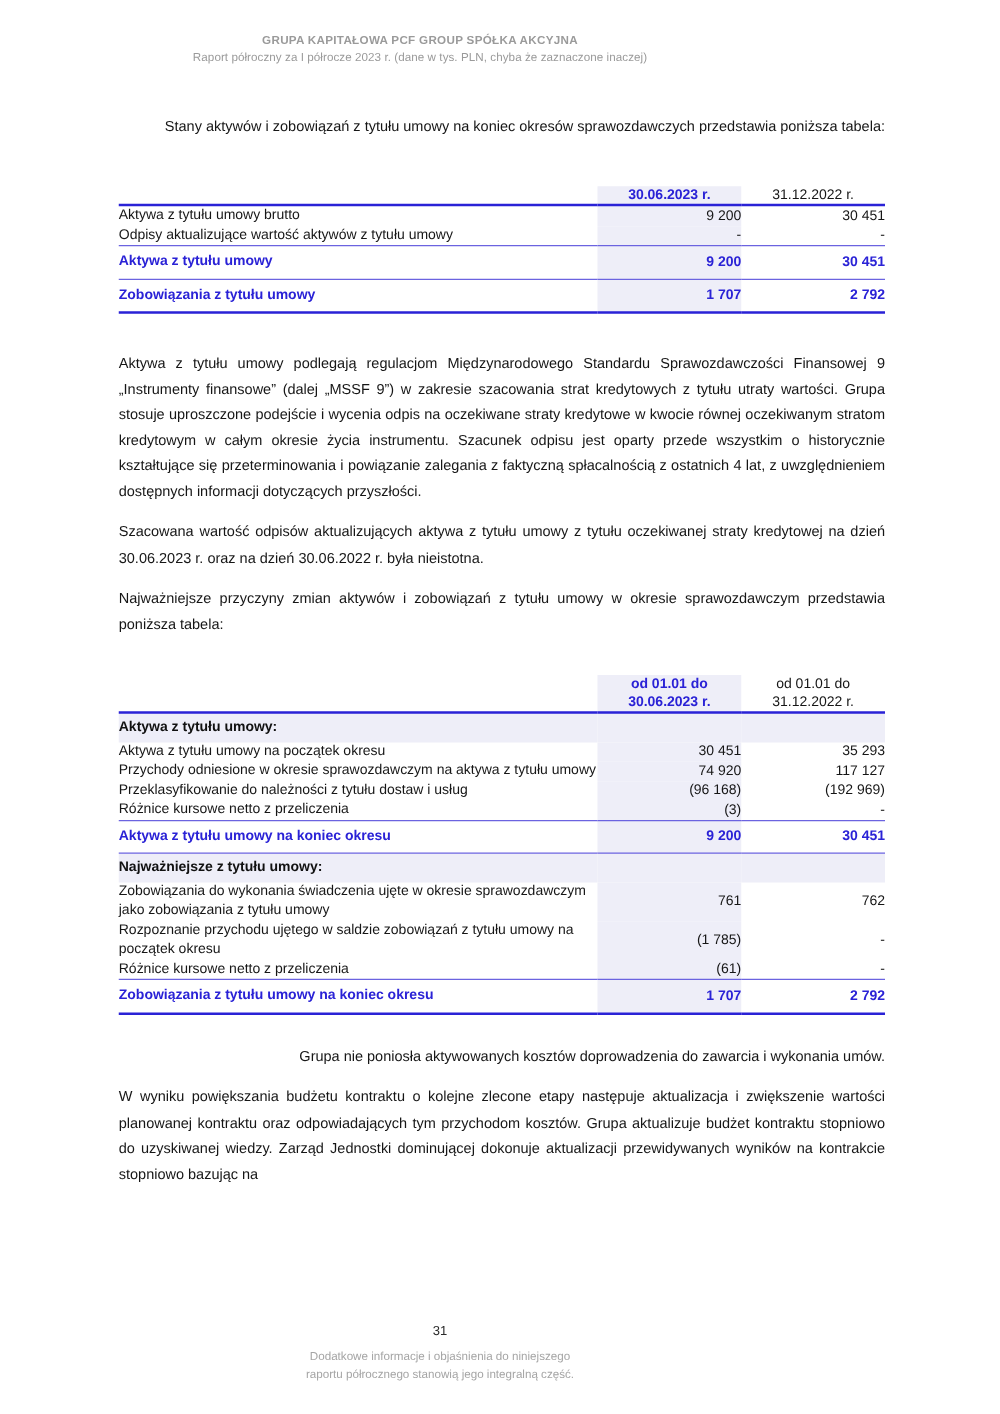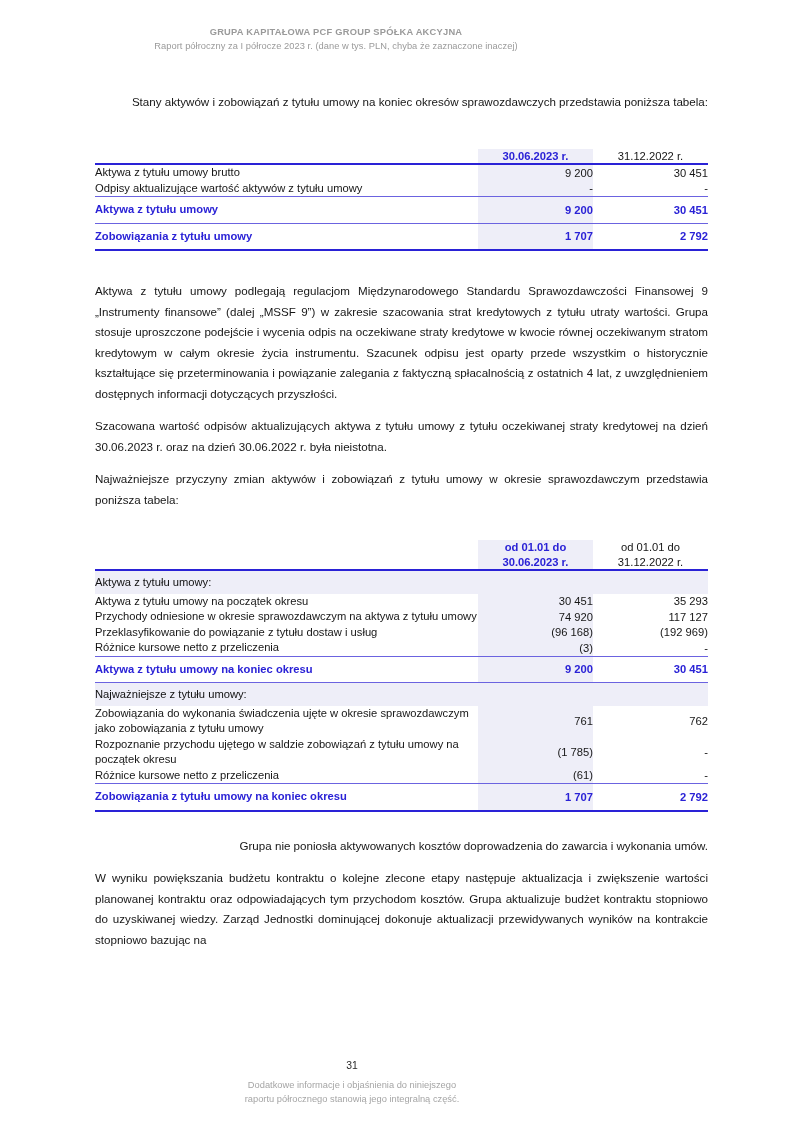--- a/index.html
+++ b/index.html
@@ -114,21 +114,21 @@
   
   tr.total td {
     color: #2a22d6;
     font-weight: bold;
   }
   tr.total .cell-label { padding-top: 5px; padding-bottom: 5px; }
   tr.total .cell-num   { padding-top: 5px; padding-bottom: 5px; }
 
   
   tr.section td {
-    font-weight: normal;
+    font-weight: bold;
     color: #111111;
     background: #eeeef8;
   }
   tr.section .cell-label { padding-top: 4px; padding-bottom: 3px; }
 
   
   .colhead {
     text-align: center;
     padding: 7px 6px 6px 6px;
     line-height: 14.5px;
@@ -264,21 +264,21 @@
           <td class="cell-num">35 293</td>
         </tr>
 
         <tr>
           <td class="cell-label">Przychody odniesione w okresie sprawozdawczym na aktywa z tytułu umowy</td>
           <td class="cell-num hl">74 920</td>
           <td class="cell-num">117 127</td>
         </tr>
 
         <tr>
-          <td class="cell-label">Przeklasyfikowanie do powiązanie z tytułu dostaw i usług</td>
+          <td class="cell-label">Przeklasyfikowanie do należności z tytułu dostaw i usług</td>
           <td class="cell-num hl">(96 168)</td>
           <td class="cell-num">(192 969)</td>
         </tr>
 
         <tr>
           <td class="cell-label">Różnice kursowe netto z przeliczenia</td>
           <td class="cell-num hl">(3)</td>
           <td class="cell-num">-</td>
         </tr>
 

